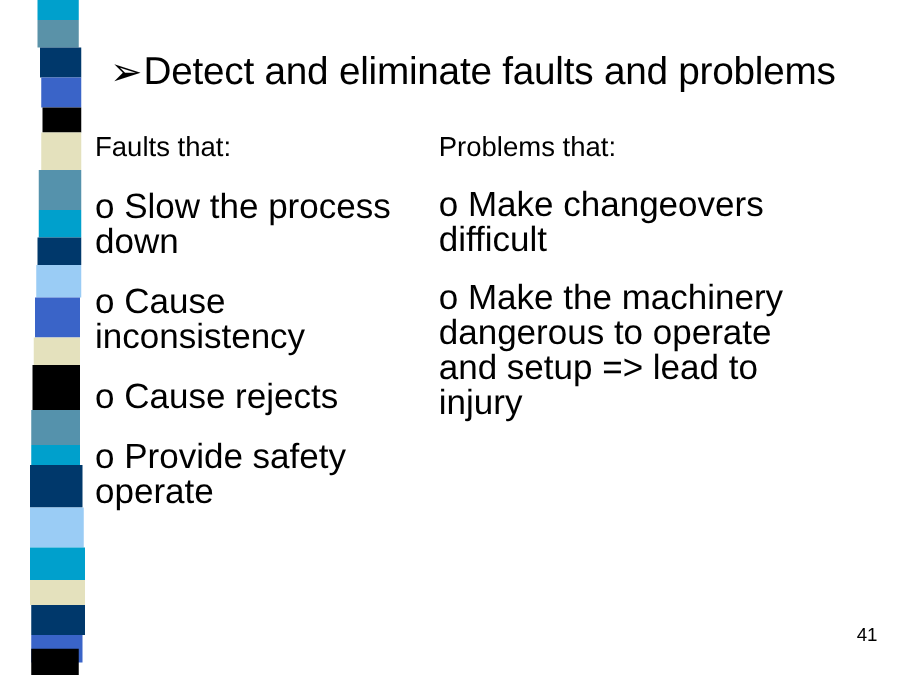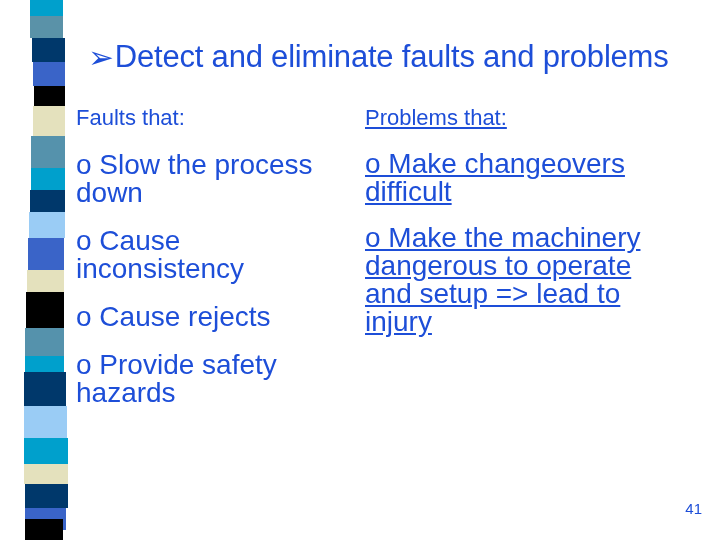--- a/index.html
+++ b/index.html
@@ -7,21 +7,21 @@
     padding: 0;
     background: #ffffff;
   }
   #slide {
     position: relative;
     width: 720px;
     height: 540px;
     background: #ffffff;
     overflow: hidden;
     font-family: "Liberation Sans", sans-serif;
-    color: #1d4ed8;
+    color: #000000;
   }
 
   
   #stripe-ribbon {
     position: absolute;
     left: 0;
     top: 0;
     width: 90px;
     height: 540px;
   }
@@ -50,23 +50,22 @@
   
   .column {
     position: absolute;
     top: 104px;
   }
   #column-faults {
     left: 76px;
     width: 258px;
   }
   #column-problems {
-    left: 365px;
+    left: 351px;
     width: 320px;
-    text-decoration: underline;
   }
   .col-heading {
     font-size: 22px;
     line-height: 27px;
     margin: 0 0 20px 0;
     font-weight: normal;
   }
   .bullet-item {
     font-size: 28px;
     line-height: 28px;
@@ -118,21 +117,21 @@
       <div class="stripe-band" style="background: rgb(0, 0, 0); top: 519px; height: 21px; left: 25px; width: 38px;"></div>
     </div>
 
   <div id="slide-title"><span id="title-bullet-icon">➢</span><span>Detect and eliminate faults and problems</span></div>
 
   <div class="column" id="column-faults">
     <div class="col-heading">Faults that:</div>
     <div class="bullet-item">o Slow the process down</div>
     <div class="bullet-item">o Cause inconsistency</div>
     <div class="bullet-item">o Cause rejects</div>
-    <div class="bullet-item">o Provide safety hazards</div>
+    <div class="bullet-item">o Provide safety operate</div>
   </div>
 
   <div class="column" id="column-problems">
     <div class="col-heading">Problems that:</div>
     <div class="bullet-item">o Make changeovers difficult</div>
     <div class="bullet-item">o Make the machinery dangerous to operate and setup =&gt; lead to injury</div>
   </div>
 
   <div id="page-number">41</div>
 

